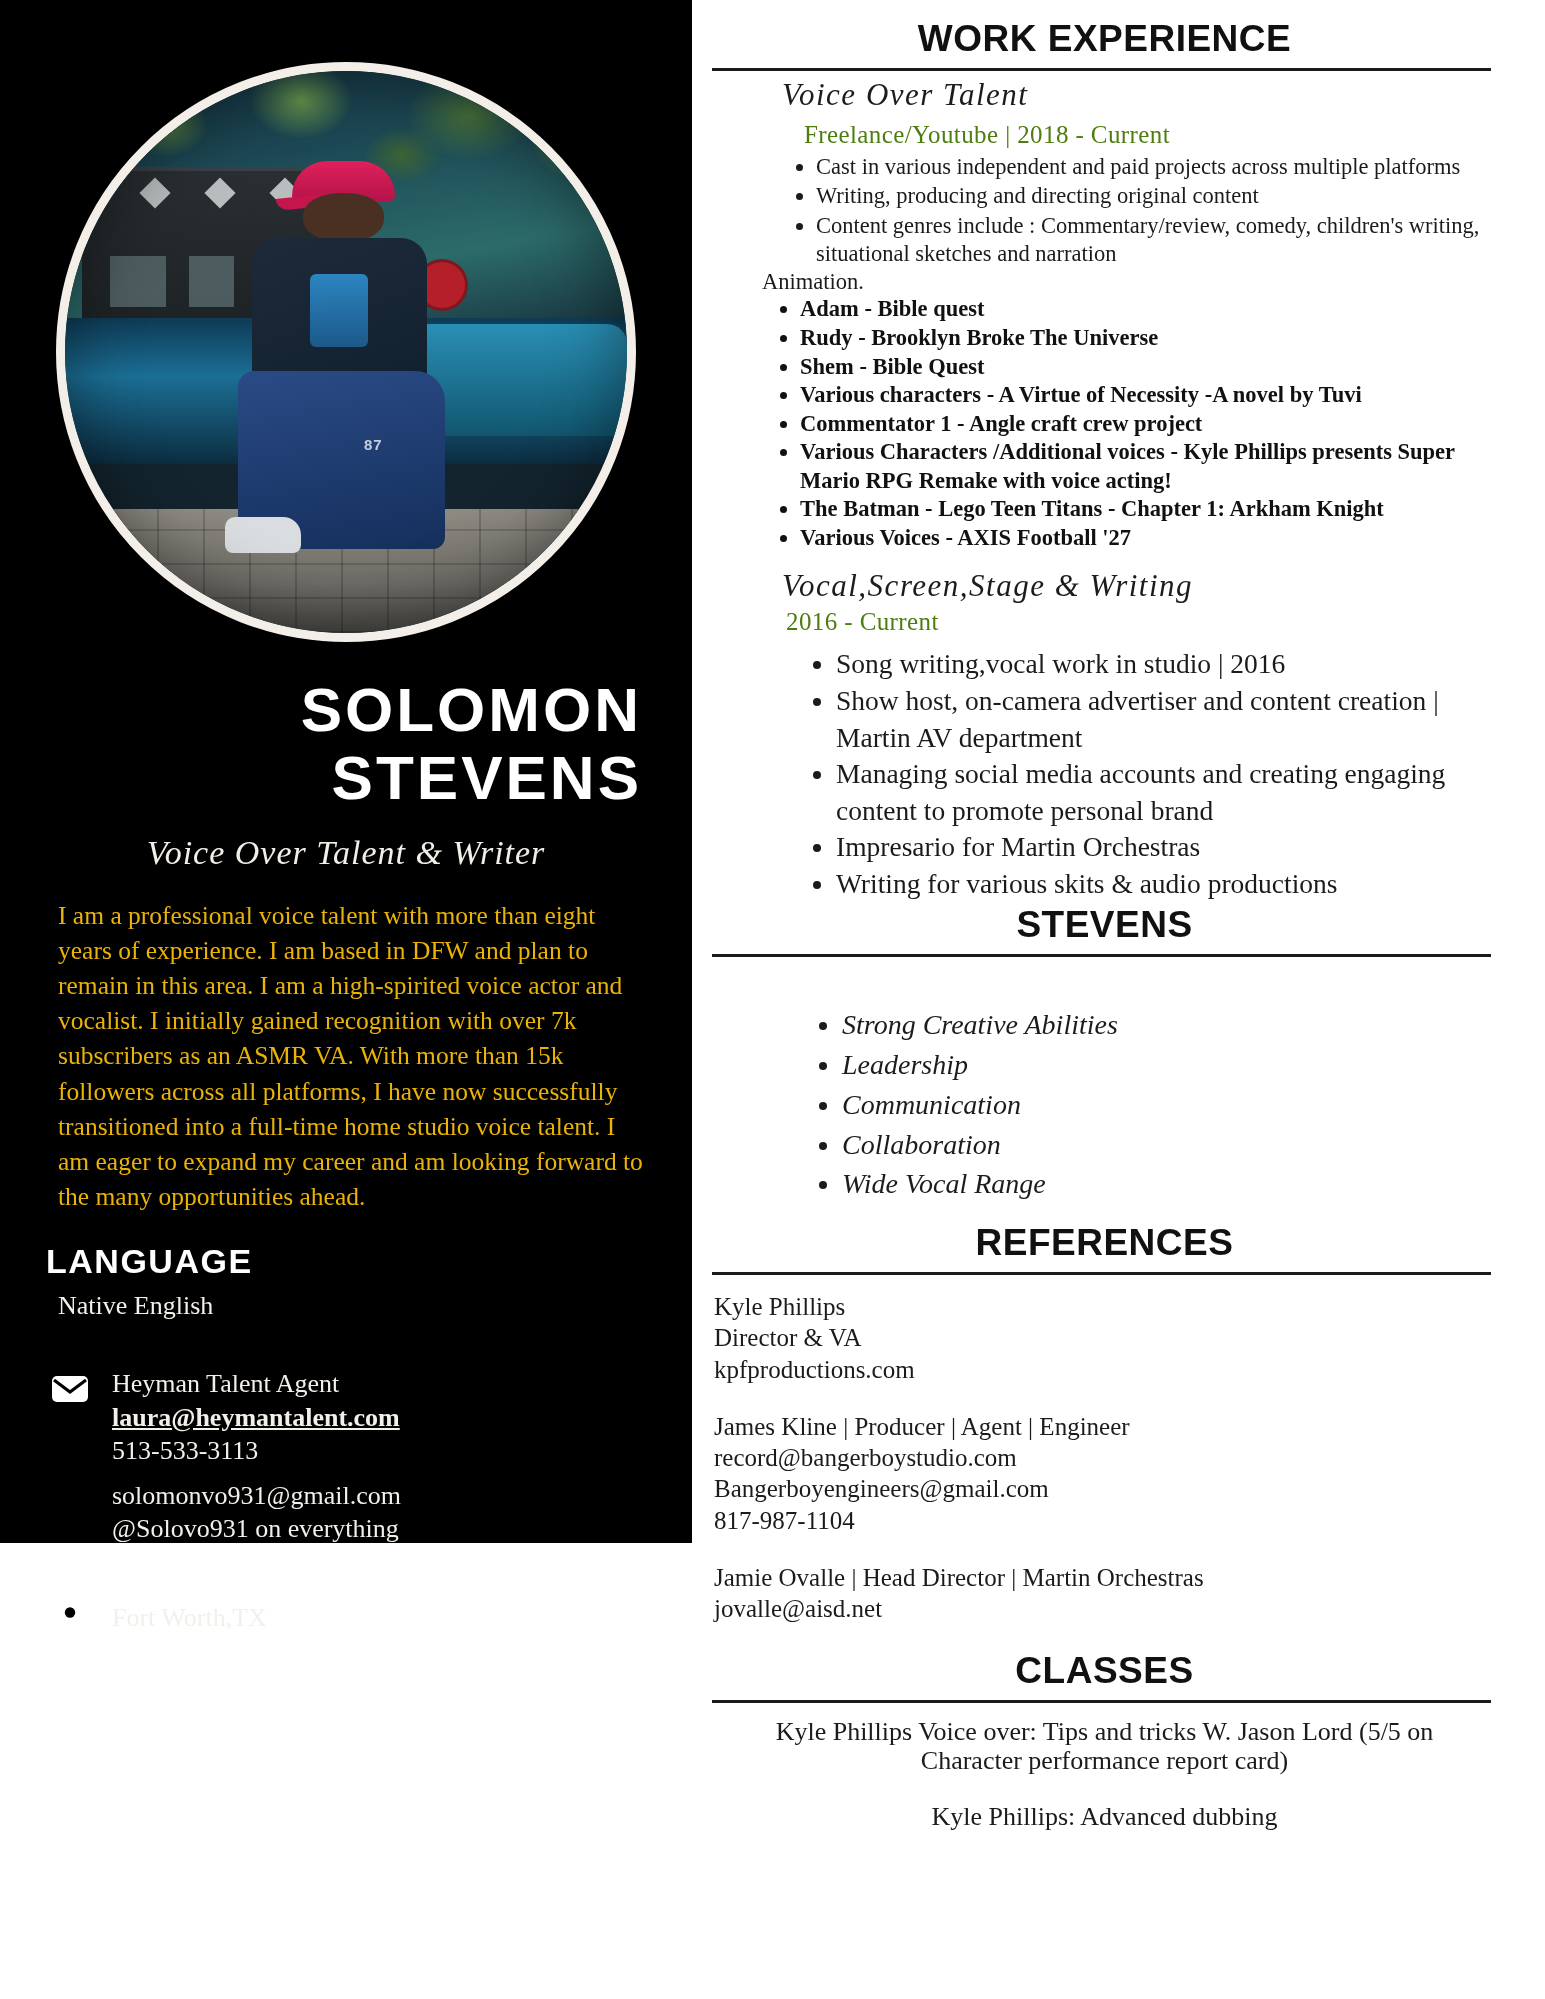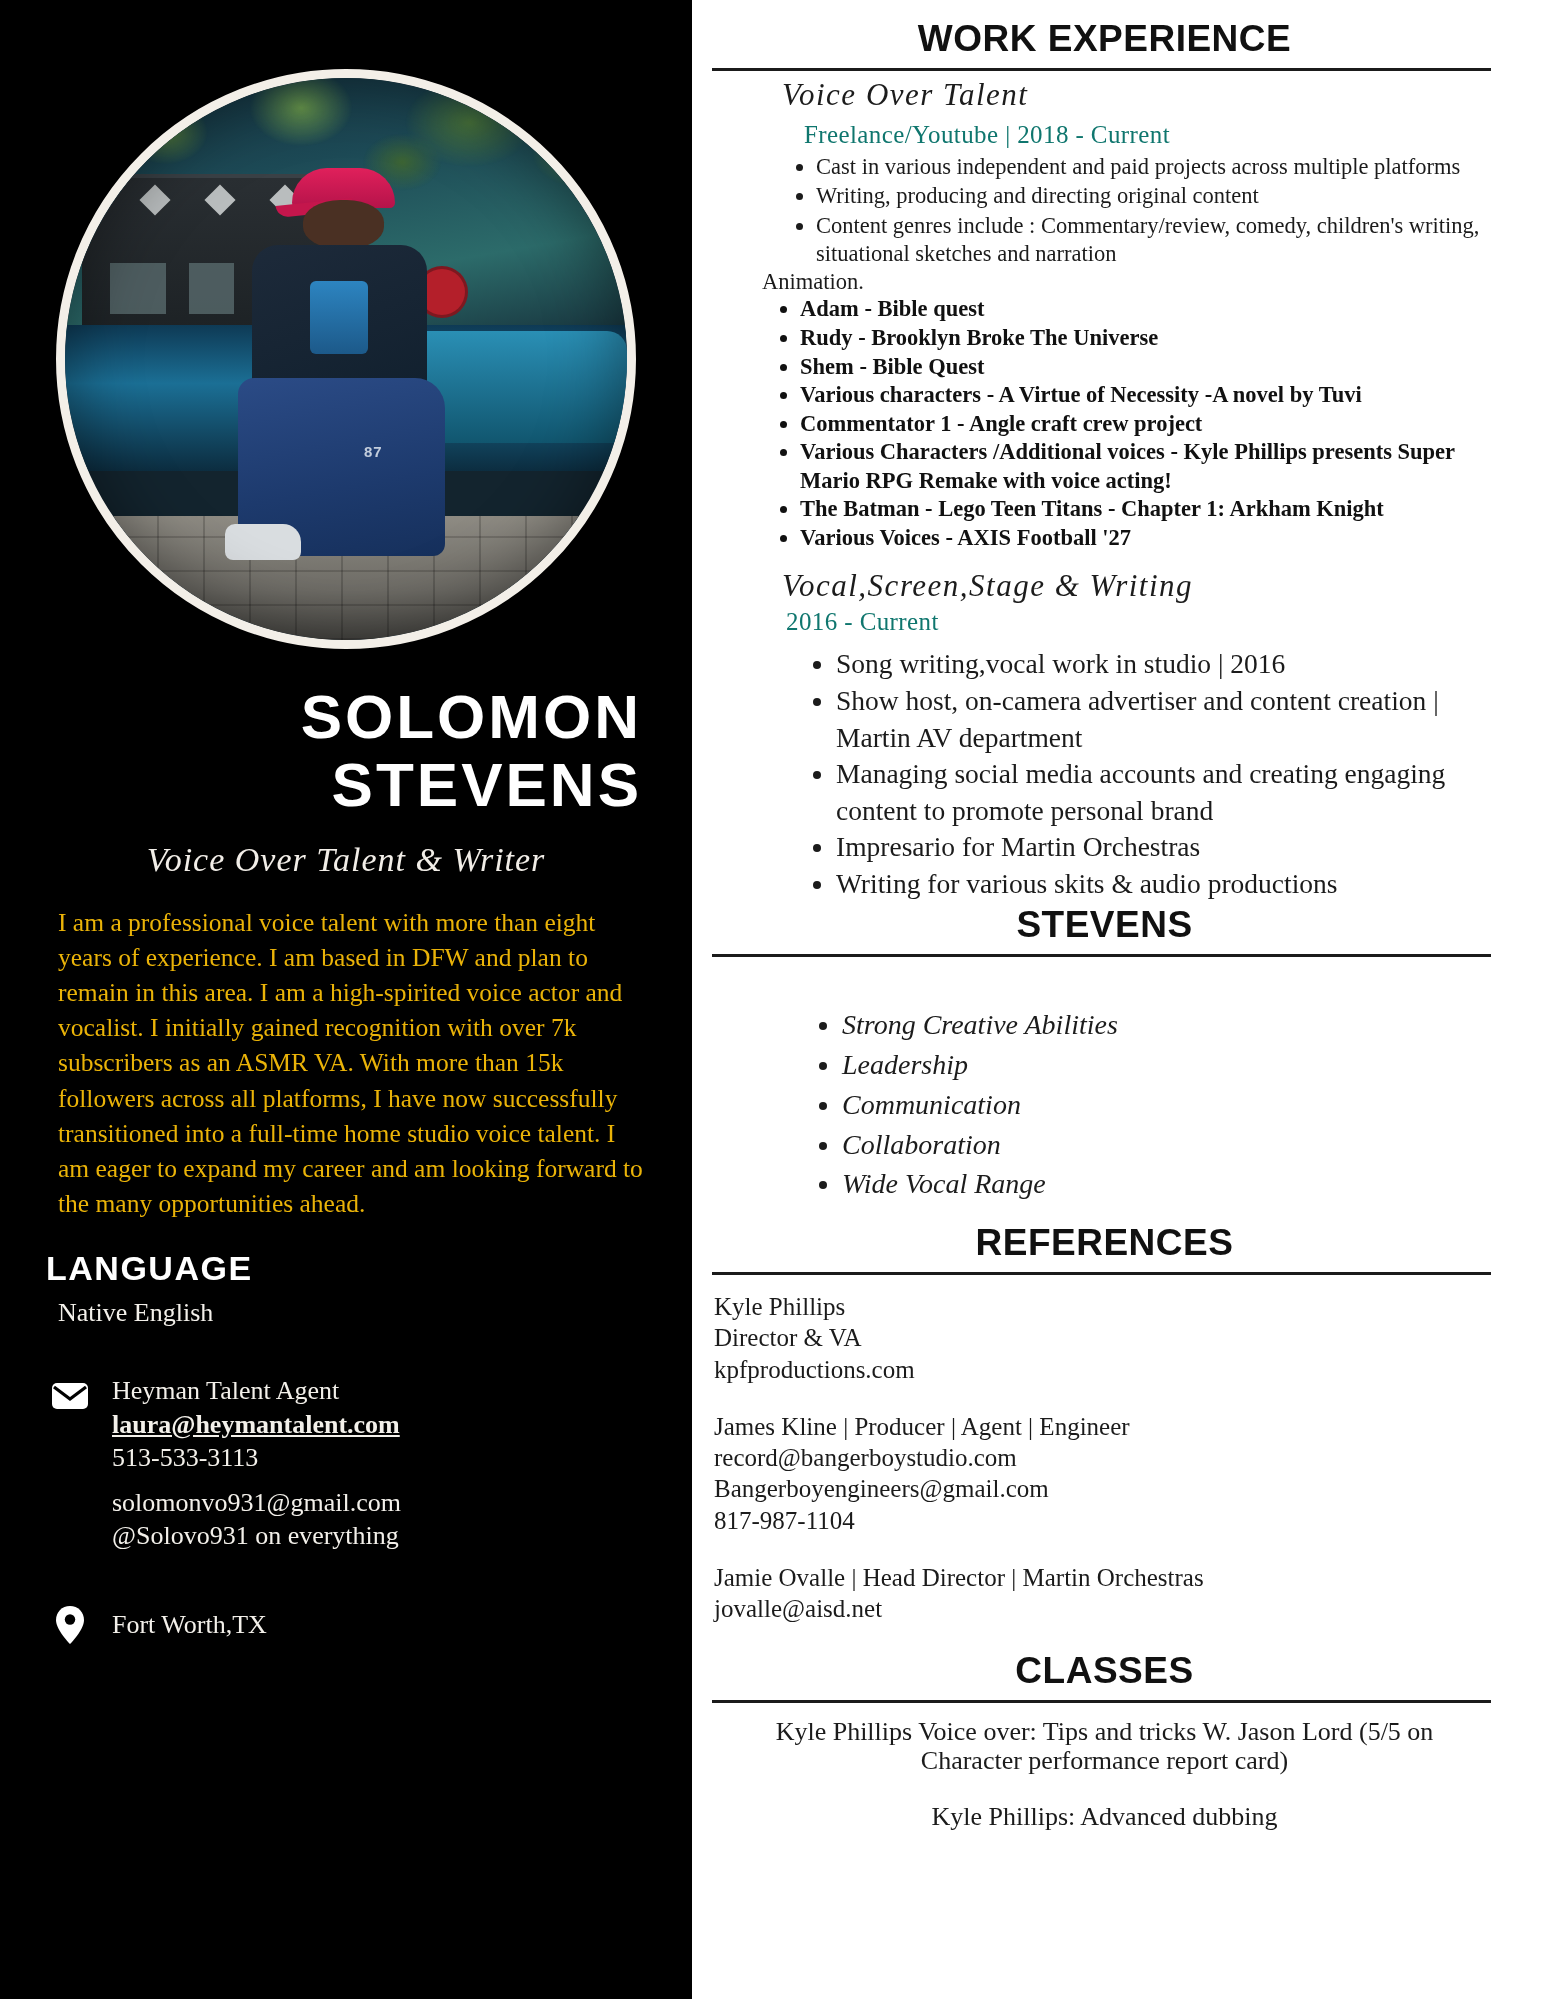--- a/index.html
+++ b/index.html
@@ -14,26 +14,26 @@
     width: 1545px;
     height: 1999px;
     display: flex;
     overflow: hidden;
     background: #ffffff;
   }
 
   
   .sidebar {
     width: 692px;
-    height: 1999px;
+    height: 1543px;
     background: #000000;
     color: #f4f1ec;
     position: relative;
     flex: 0 0 692px;
-    padding: 11px 28px;
+    padding: 4px 28px;
   }
 
   .photo-wrap {
     margin: 58px auto 0;
     width: 580px;
     height: 580px;
     position: relative;
   }
   .photo-ring {
     position: absolute;
@@ -249,21 +249,21 @@
     font-style: italic;
     font-size: 31px;
     letter-spacing: 1.5px;
     color: #1c1c1c;
     margin-left: 78px;
     margin-top: 4px;
   }
   .job-meta {
     font-family: "Liberation Serif", serif;
     font-size: 25px;
-    color: #0f766e;
+    color: #4d7c0f;
     margin-left: 100px;
     margin-top: 8px;
     letter-spacing: .4px;
   }
   .job-meta.tight { margin-left: 82px; margin-top: 4px; }
 
   ul.bul {
     margin: 4px 0 0 0;
     padding-left: 112px;
     list-style: disc;

